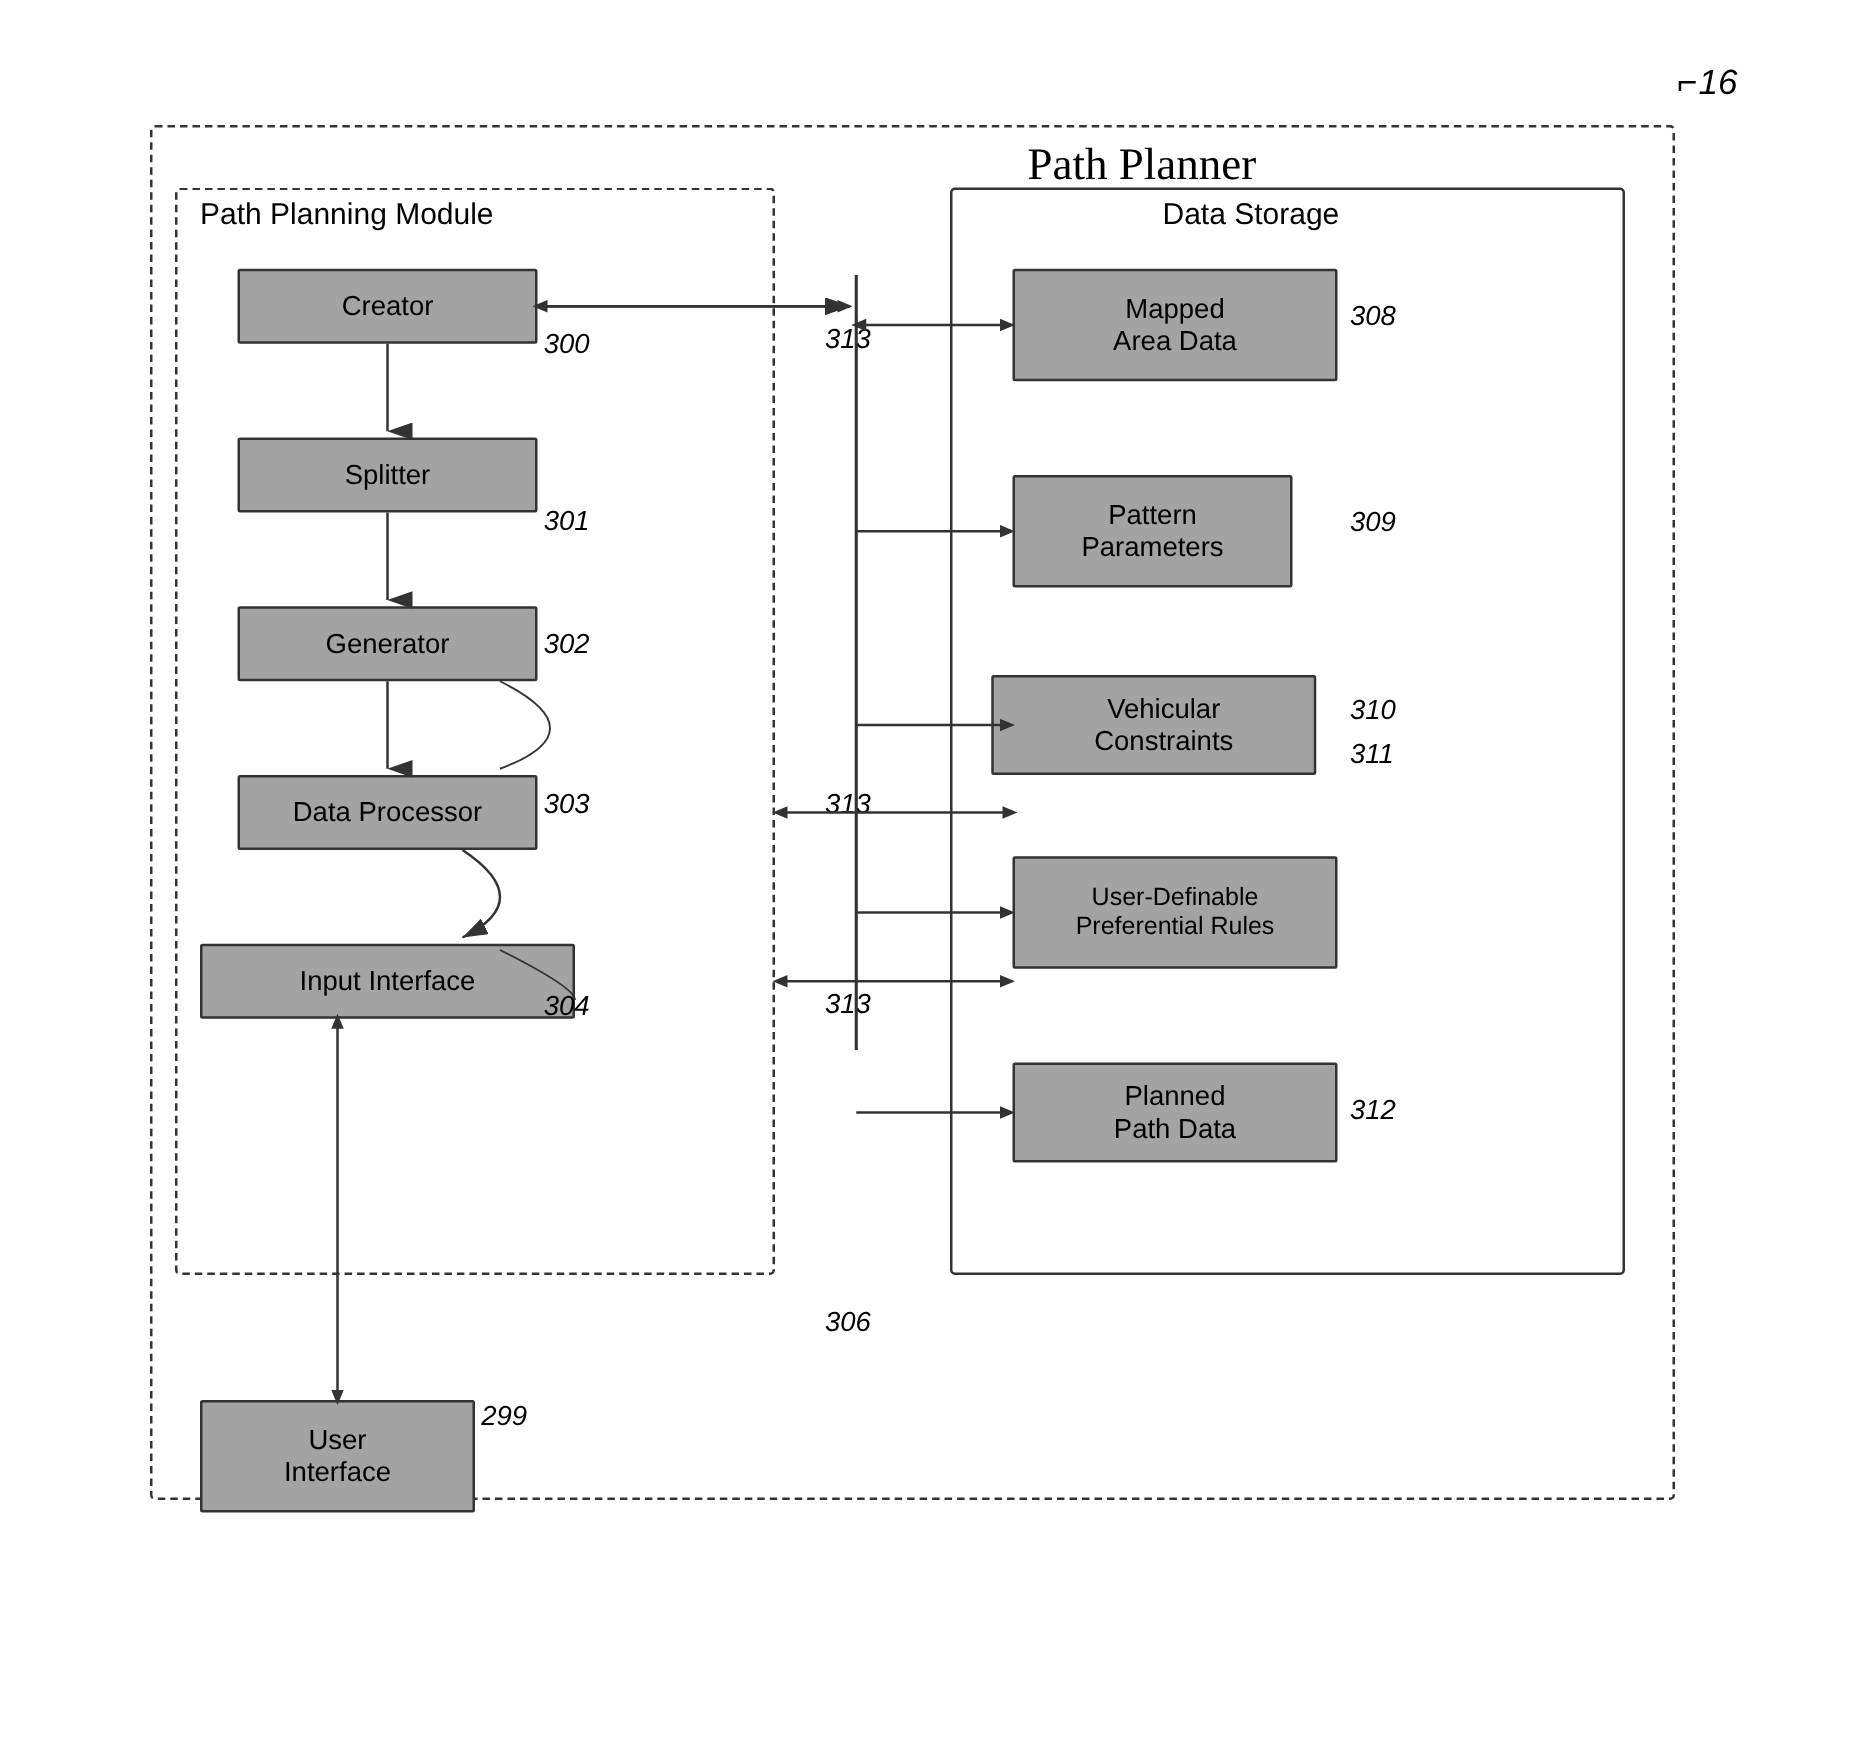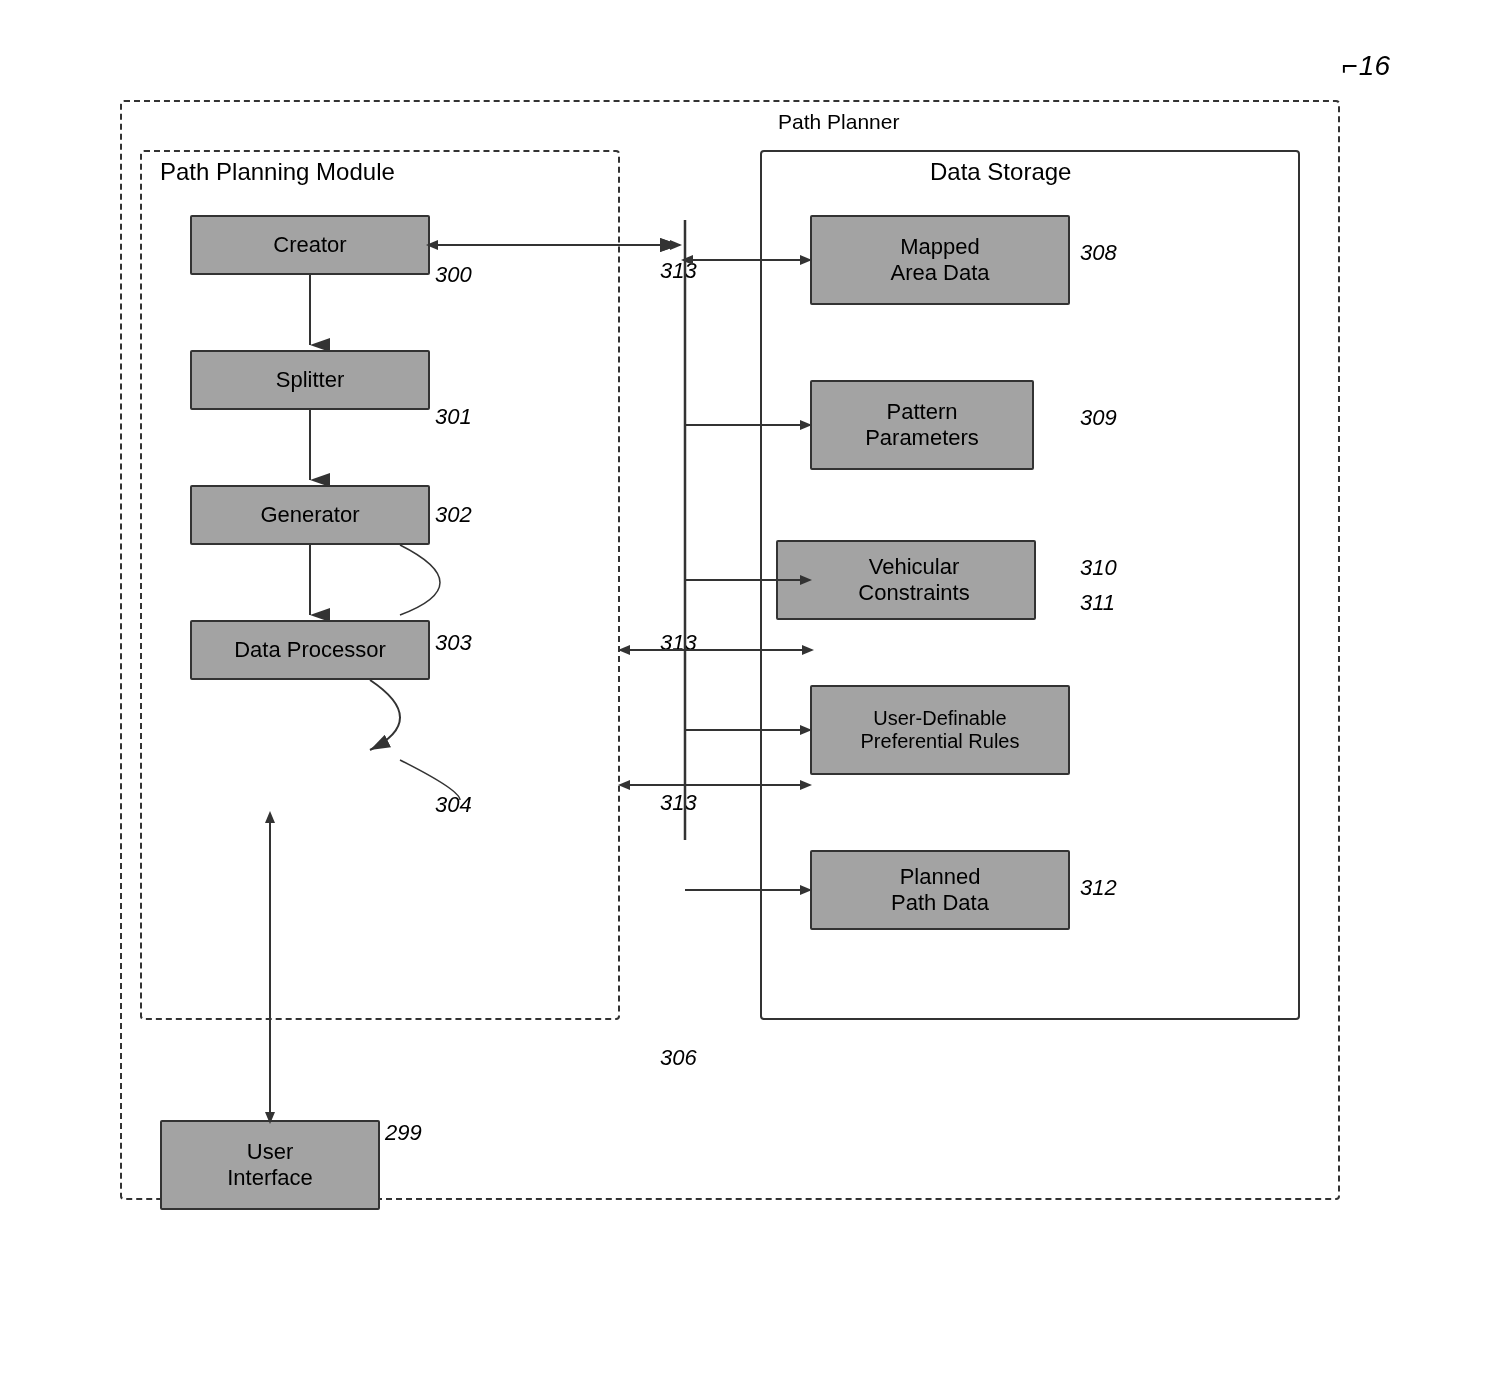--- a/index.html
+++ b/index.html
@@ -28,23 +28,24 @@
       width: 1220px;
       height: 1100px;
       border: 2.5px dashed #333;
       border-radius: 4px;
     }
 
     
     .path-planner-label {
       position: absolute;
       top: 70px;
-      left: 718px;
-      font-size: 21px;
+      left: 762px;
+      font-size: 36px;
       font-weight: normal;
+      font-family: Liberation Serif, serif;
     }
 
     
     .left-dashed {
       position: absolute;
       top: 110px;
       left: 80px;
       width: 480px;
       height: 870px;
       border: 2.5px dashed #333;
@@ -139,21 +140,21 @@
 
     .pattern-params-box {
       top: 340px;
       left: 750px;
       width: 224px;
       height: 90px;
     }
 
     .vehicular-box {
       top: 500px;
-      left: 716px;
+      left: 733px;
       width: 260px;
       height: 80px;
       padding-left: 16px;
     }
 
     .user-definable-box {
       top: 645px;
       left: 750px;
       width: 260px;
       height: 90px;
@@ -220,20 +221,23 @@
   </div>
 
   <div class="box generator-box">
     <span>Generator</span>
   </div>
 
   <div class="box data-processor-box">
     <span>Data Processor</span>
   </div>
 
+  <div class="box input-interface-box">
+    <span>Input Interface</span>
+  </div>
 
   <div class="box mapped-area-box">
     <span style="white-space:pre-line;">Mapped
 Area Data</span>
   </div>
 
   <div class="box pattern-params-box">
     <span style="white-space:pre-line;">Pattern
 Parameters</span>
   </div>

